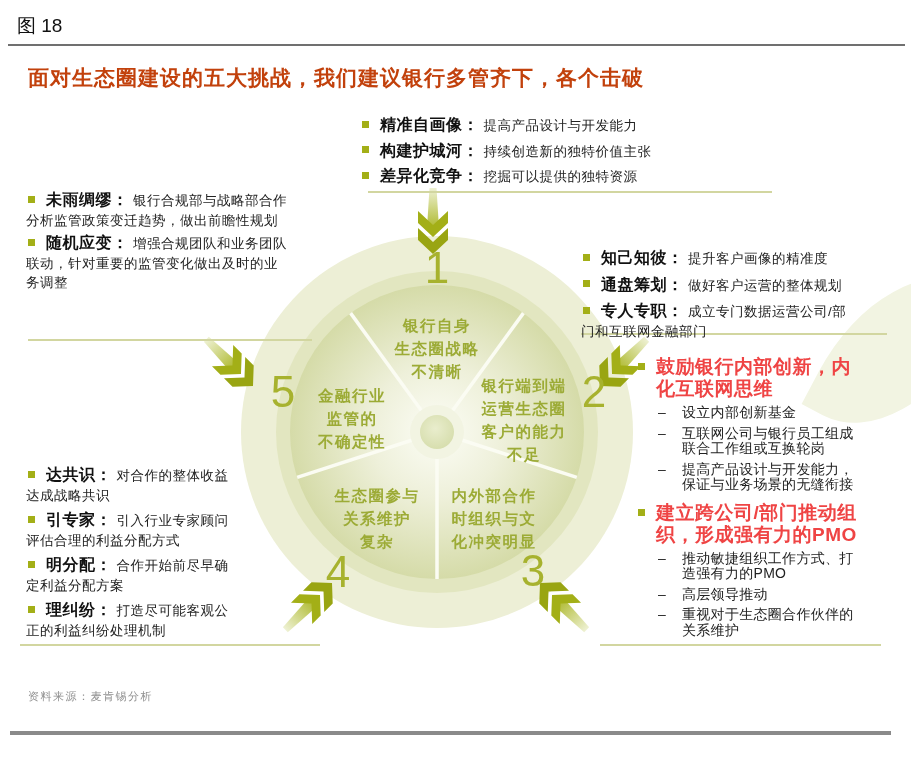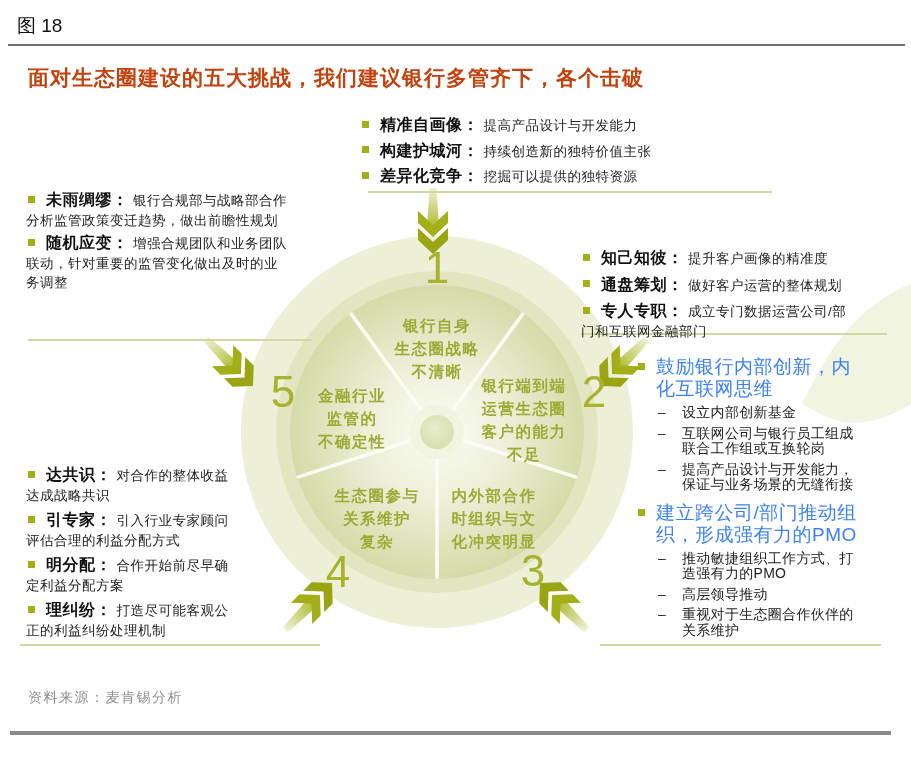--- a/index.html
+++ b/index.html
@@ -14,36 +14,36 @@
   .fig-title{left:28px;top:64px;width:840px;font-size:21px;font-weight:bold;color:#c2410c;letter-spacing:1px;}
   
   .block{z-index:5;}
   .item{margin:0 0 6px 0;line-height:18.5px;}
   .bullet{display:inline-block;width:7px;height:7px;background:#a3af17;margin:0 11px 3px 2px;vertical-align:middle;}
   .term{font-weight:bold;font-size:16px;color:#111;letter-spacing:0.5px;}
   .desc{font-size:13.5px;color:#222;white-space:pre-line;letter-spacing:0.5px;}
   
   .group{position:relative;padding-left:18px;margin-bottom:9px;}
   .group > .bullet{position:absolute;left:0;top:7px;margin:0;}
-  .group-heading{font-weight:normal;font-size:19px;line-height:22px;color:#3b82f6;white-space:pre-line;letter-spacing:0.5px;}
+  .group-heading{font-weight:bold;font-size:19px;line-height:22px;color:#ef4444;white-space:pre-line;letter-spacing:0.5px;}
   .sub{position:relative;padding-left:26px;margin-top:5px;font-size:14px;line-height:15.5px;color:#222;}
   .sub-dash{position:absolute;left:2px;top:0;color:#333;}
   .sub-text{white-space:pre-line;letter-spacing:0.3px;}
   
   .uline{height:2px;background:#d2d6a0;z-index:4;}
   
   #wheel{left:241px;top:236px;z-index:1;}
   .wedge-label{z-index:3;width:150px;text-align:center;white-space:pre-line;
     color:#9cab36;font-size:15.5px;font-weight:600;line-height:23px;letter-spacing:1.5px;}
   .big-num{z-index:3;width:44px;text-align:center;color:#a7b22e;font-size:44px;line-height:48px;font-weight:400;}
   #arrows{left:0;top:0;z-index:2;pointer-events:none;}
   
   .leaf{z-index:0;background:#f2f4e2;border-radius:80% 0 80% 0;}
   
-  .source{left:28px;top:689px;font-size:14px;color:#8f8f8f;letter-spacing:1.5px;}
+  .source{left:28px;top:689px;font-size:11px;color:#8f8f8f;letter-spacing:1.5px;}
   .rule-bottom{left:10px;top:731px;width:881px;height:4px;background:#8a8a8a;}
 </style>
 </head>
 <body>
 
 <div class="abs fig-label">图 18</div>
 <div class="abs rule-top"></div>
 <div class="abs fig-title">面对生态圈建设的五大挑战，我们建议银行多管齐下，各个击破</div>
 
 <div class="abs leaf" style="left:838px;top:258px;width:120px;height:185px;transform:rotate(28deg);"></div>

